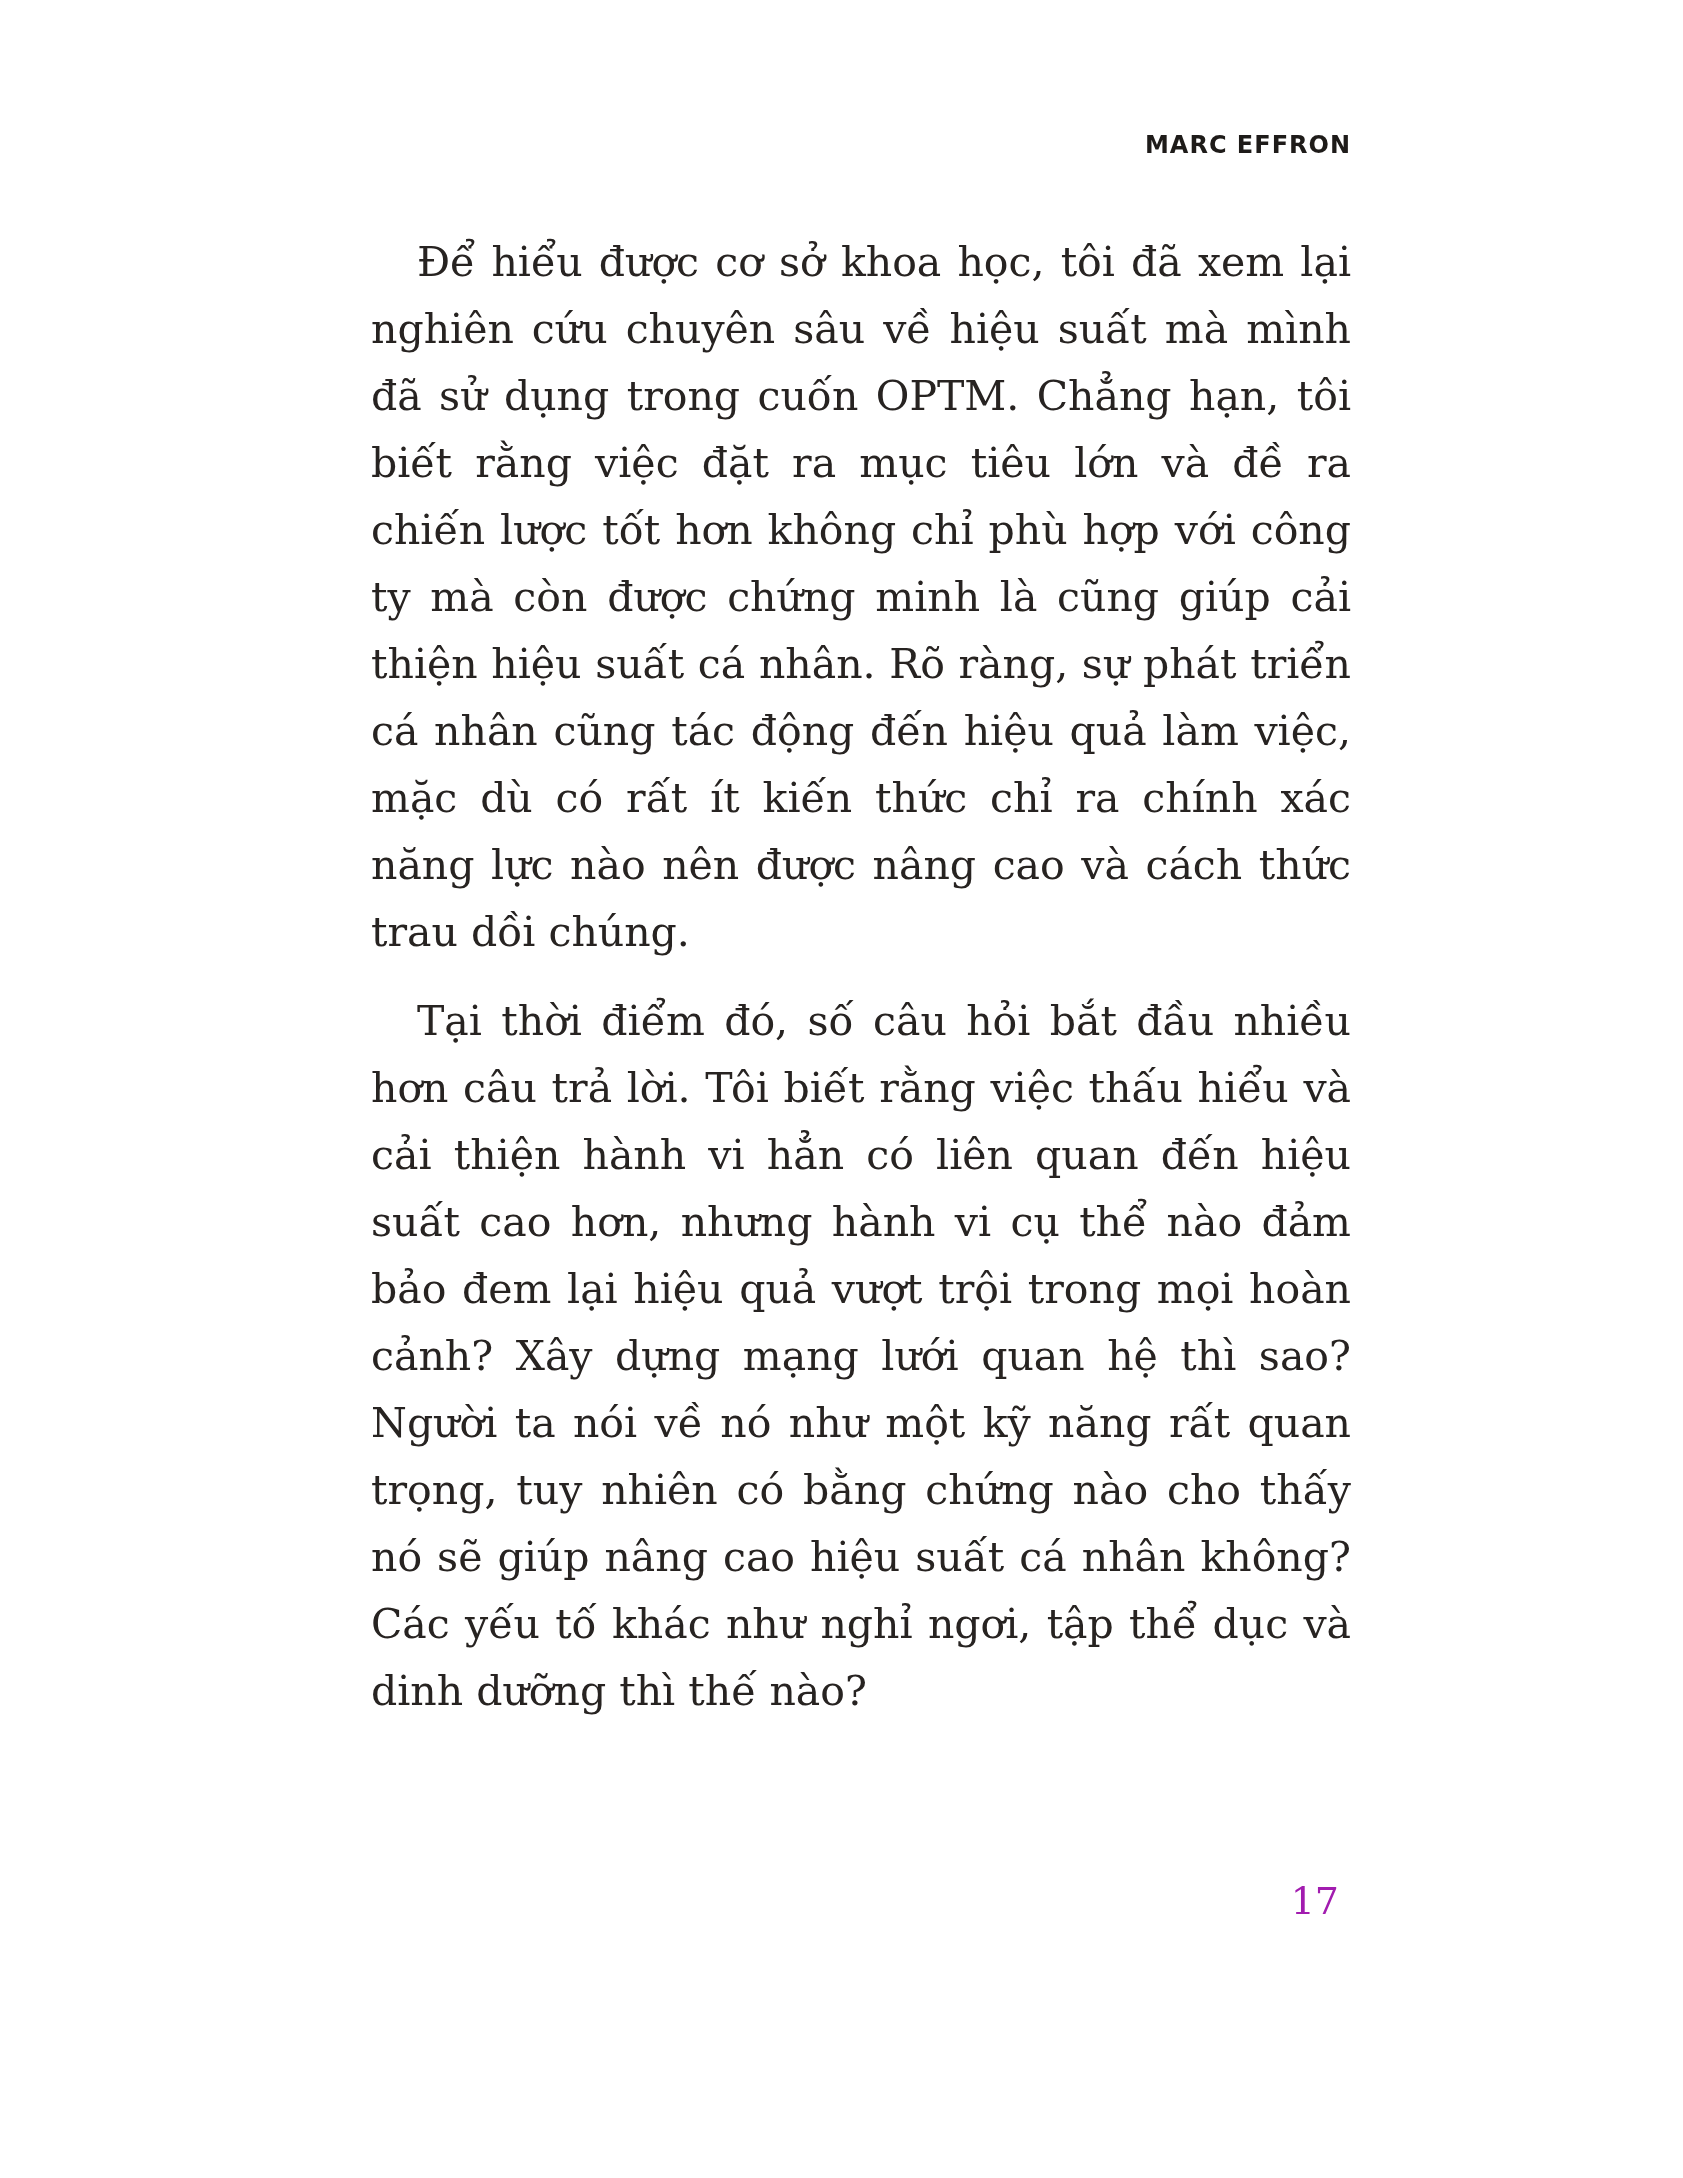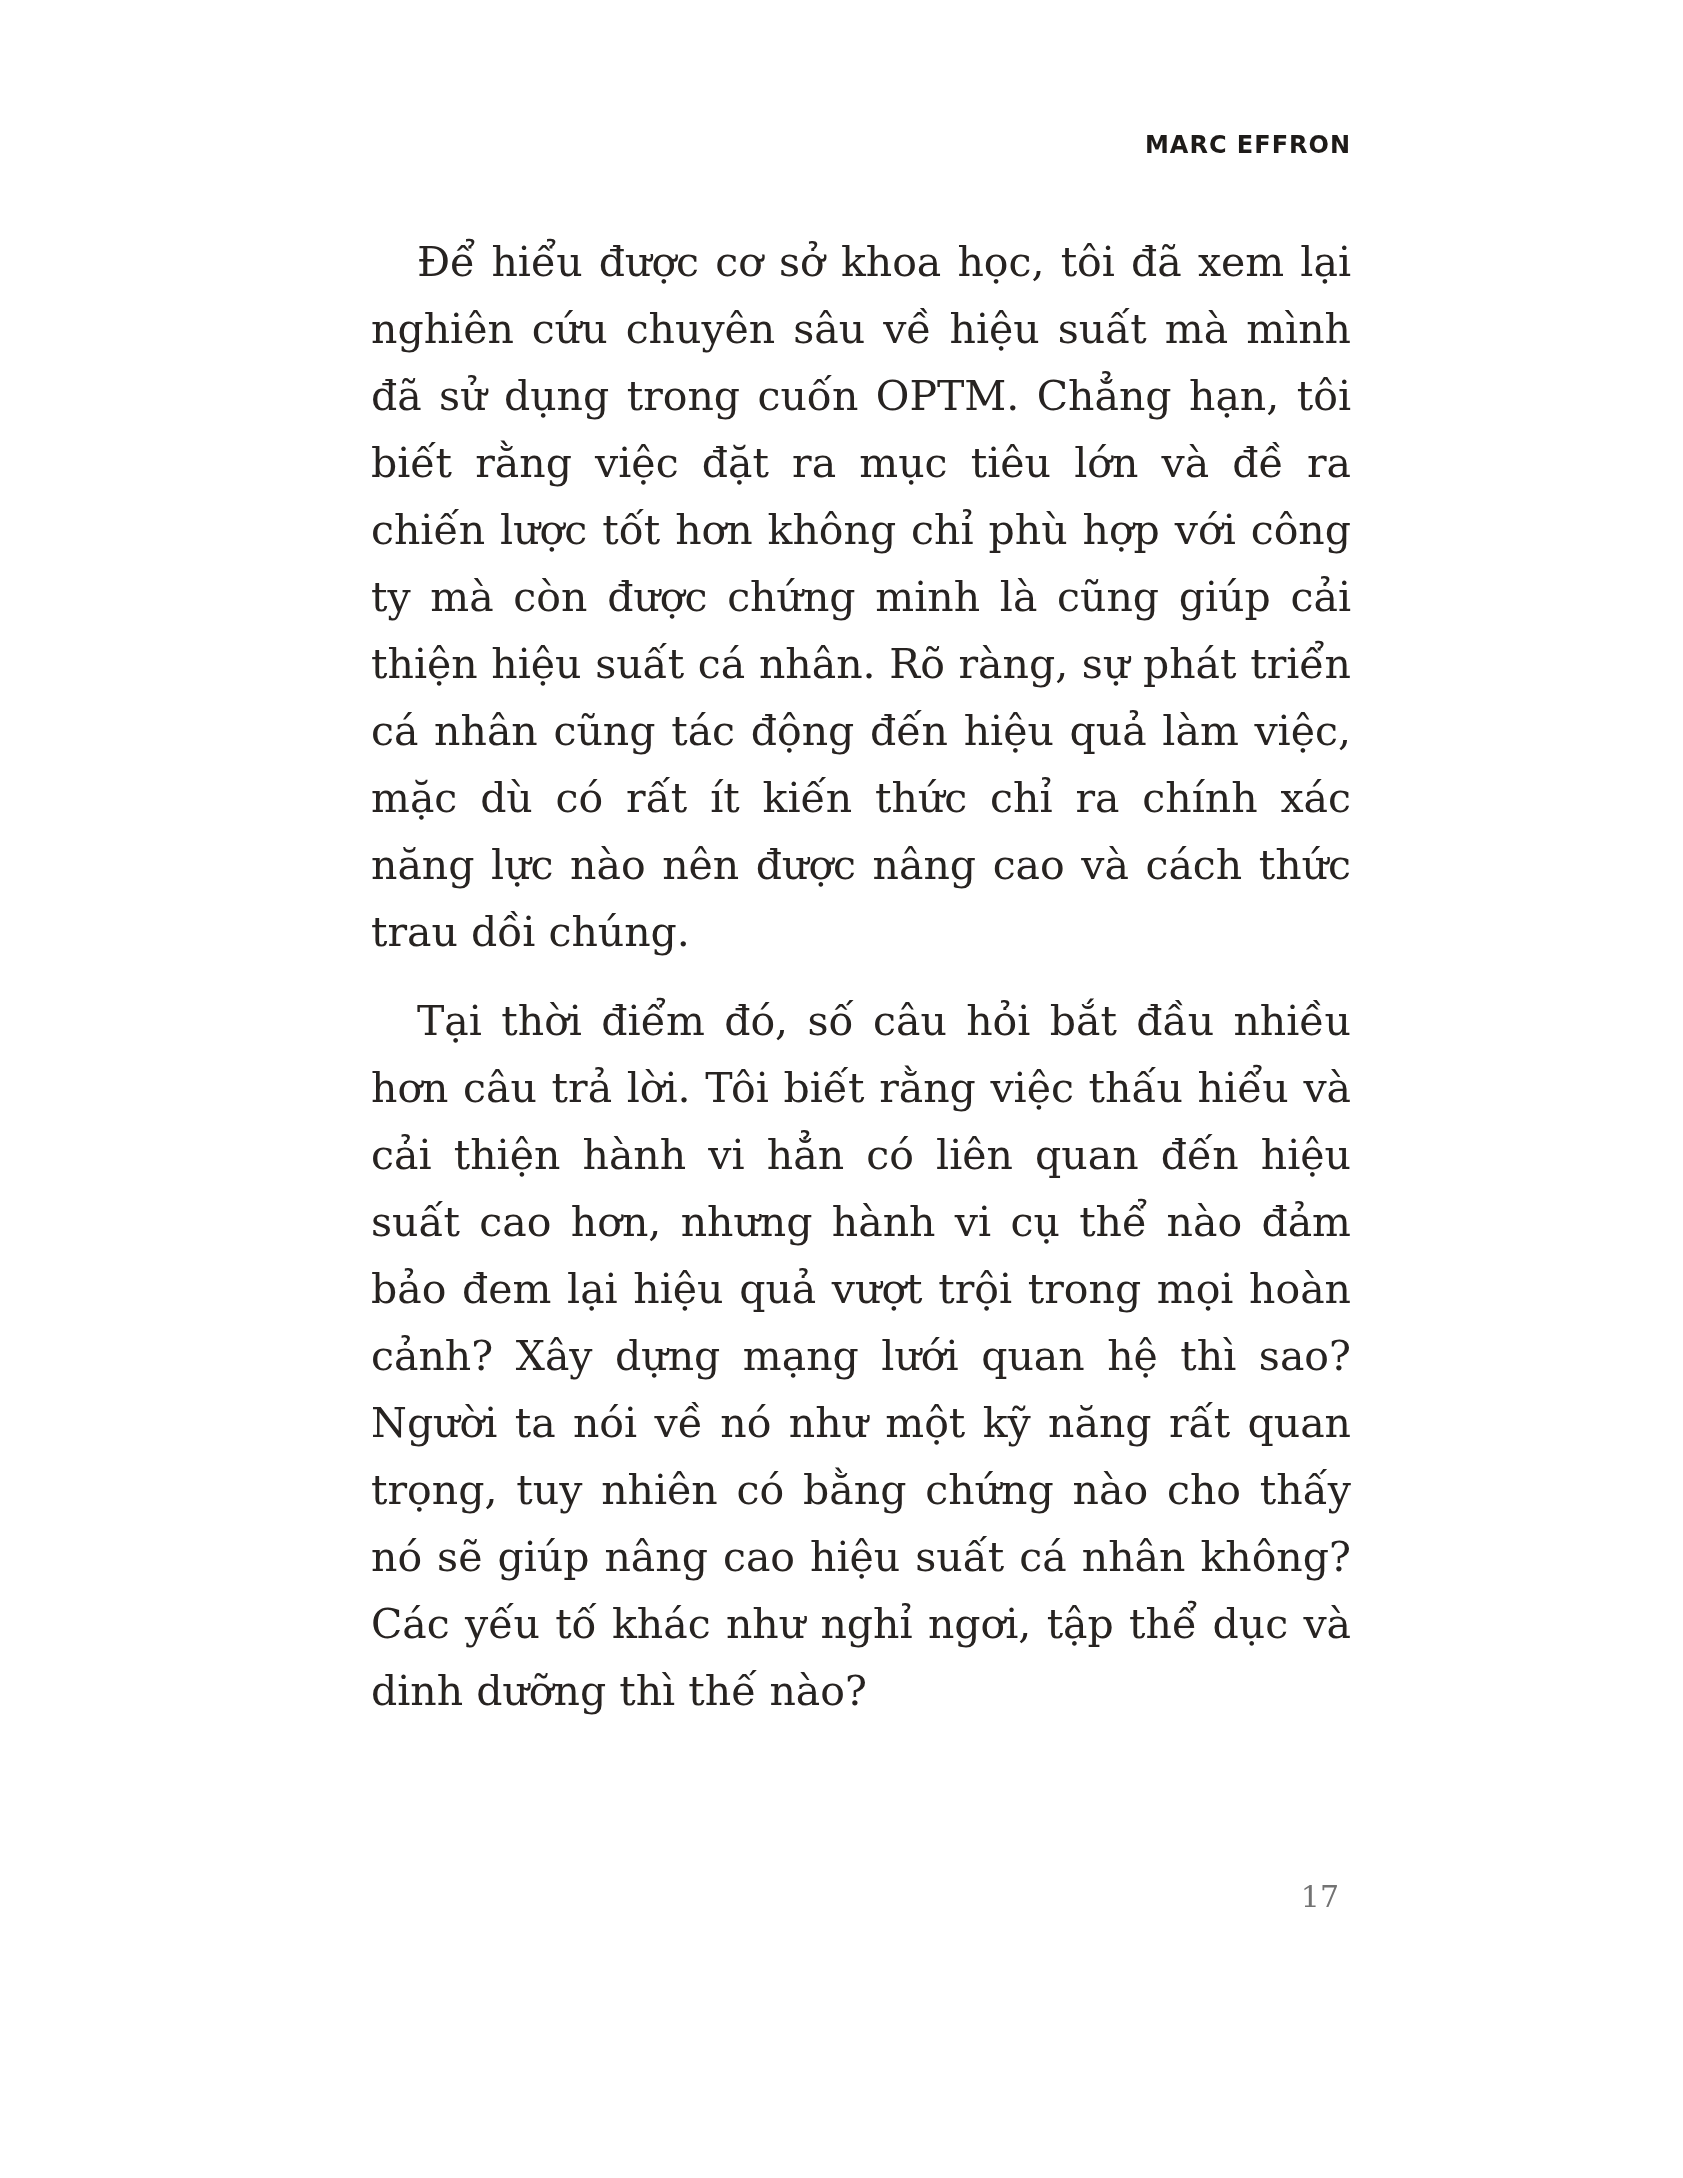--- a/index.html
+++ b/index.html
@@ -49,22 +49,22 @@
   }
   .text-block p:last-child {
     margin-bottom: 0;
   }
   .page-number {
     position: absolute;
     top: 1879px;
     left: 371px;
     width: 968px;
     text-align: right;
-    font-size: 30px;
-    color: #737373;
+    font-size: 38px;
+    color: #a21caf;
   }
 </style>
 </head>
 <body>
 
 <div class="page">
 
   <div class="running-head">MARC EFFRON</div>
 
   <div class="text-block">

